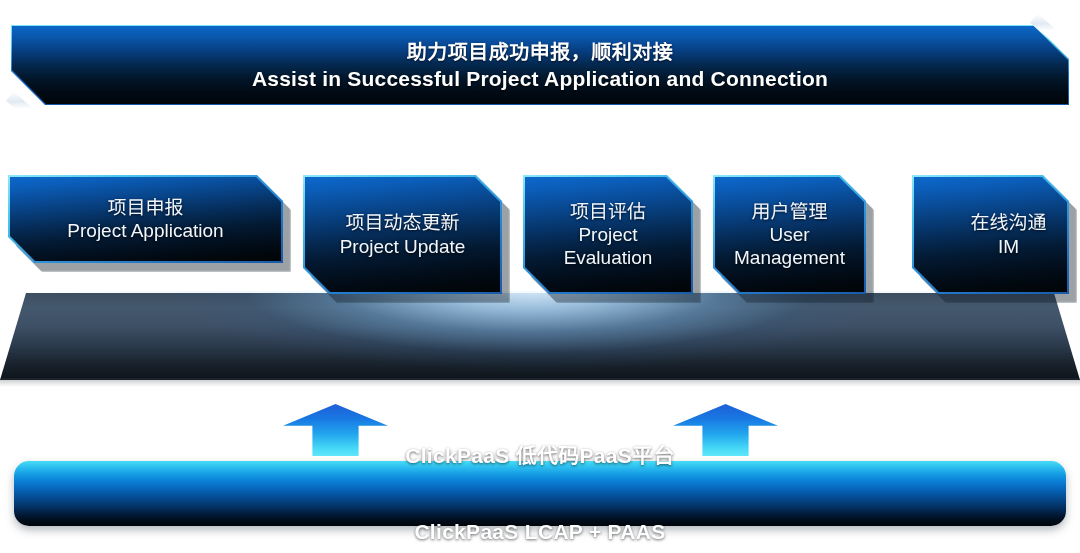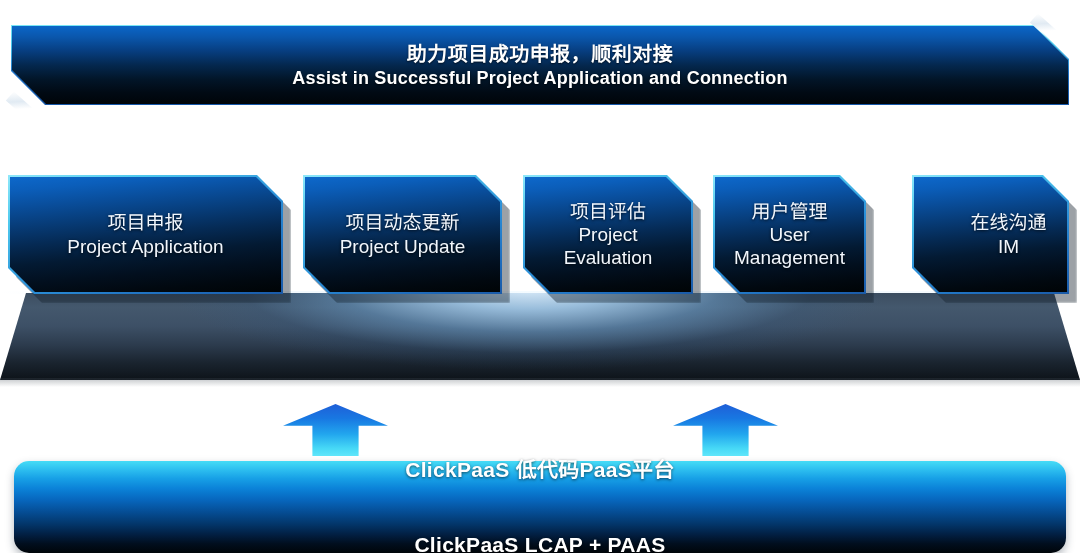--- a/index.html
+++ b/index.html
@@ -73,21 +73,21 @@
     font-size: 20px;
     font-weight: bold;
     letter-spacing: 0.5px;
     line-height: 1.25;
     text-shadow: 0 1px 2px rgba(0,0,0,0.65);
     position: relative;
     z-index: 2;
   }
   .header-title-en {
     color: #ffffff;
-    font-size: 18px;
+    font-size: 21px;
     font-weight: bold;
     letter-spacing: 0.2px;
     line-height: 1.3;
     text-shadow: 0 1px 2px rgba(0,0,0,0.65);
     position: relative;
     z-index: 2;
   }
 
   
   .platform {
@@ -221,21 +221,21 @@
     -webkit-clip-path: polygon(50% 0%, 100% 42%, 72% 42%, 72% 100%, 28% 100%, 28% 42%, 0% 42%);
     clip-path: polygon(50% 0%, 100% 42%, 72% 42%, 72% 100%, 28% 100%, 28% 42%, 0% 42%);
   }
 
   
   .bottom-bar {
     position: absolute;
     left: 14px;
     top: 461px;
     width: 1052px;
-    height: 92px;
+    height: 65px;
     border-radius: 15px;
     background: linear-gradient(180deg,
         #46dcf6 0%,
         #2ec0f0 9%,
         #17a0e6 19%,
         #0b82d8 30%,
         #0767be 42%,
         #054e96 55%,
         #03376c 68%,
         #021f42 80%,
@@ -273,21 +273,21 @@
 
   <div class="header-banner-border"></div>
   <div class="header-banner">
     <span class="header-title-cn">助力项目成功申报，顺利对接</span>
     <span class="header-title-en">Assist in Successful Project Application and Connection</span>
   </div>
   <div class="header-corner-spark tr"></div>
   <div class="header-corner-spark bl"></div>
 
   <div id="cards-layer">
-      <div class="card" style="left: 8px; top: 175px; width: 275px; height: 119px;">
+      <div class="card" style="left: 8px; top: 175px; width: 275px; height: 88px;">
         <div class="card-shadow"></div>
         <div class="card-border"></div>
         <div class="card-face"></div>
         <div class="card-text">
           <span class="card-cn">项目申报</span>
           <span class="card-en">Project Application</span>
         </div>
       </div>
       <div class="card" style="left: 303px; top: 175px; width: 199px; height: 119px;">
         <div class="card-shadow"></div>

